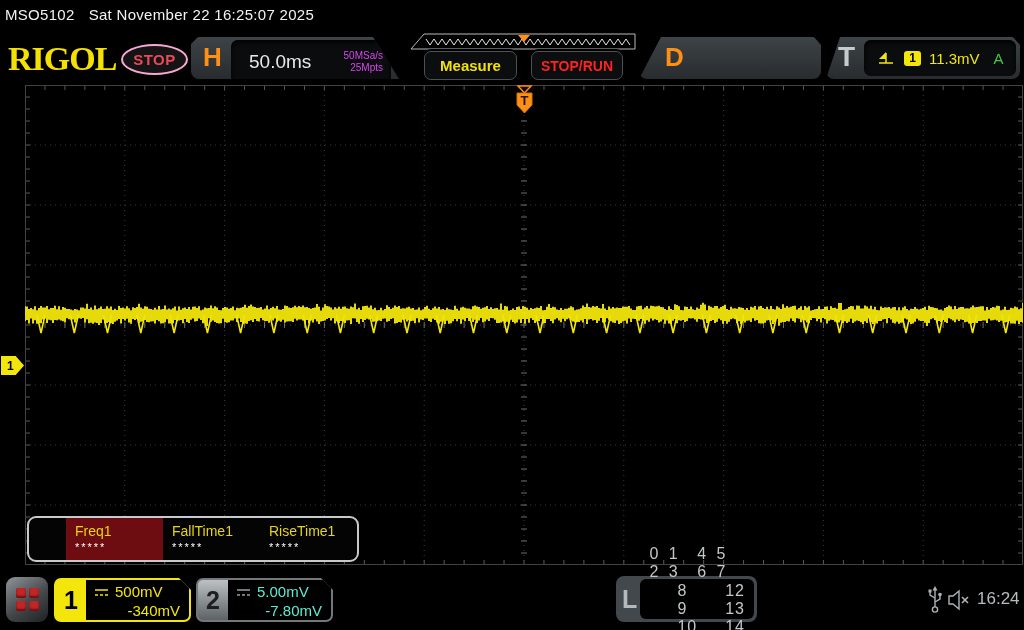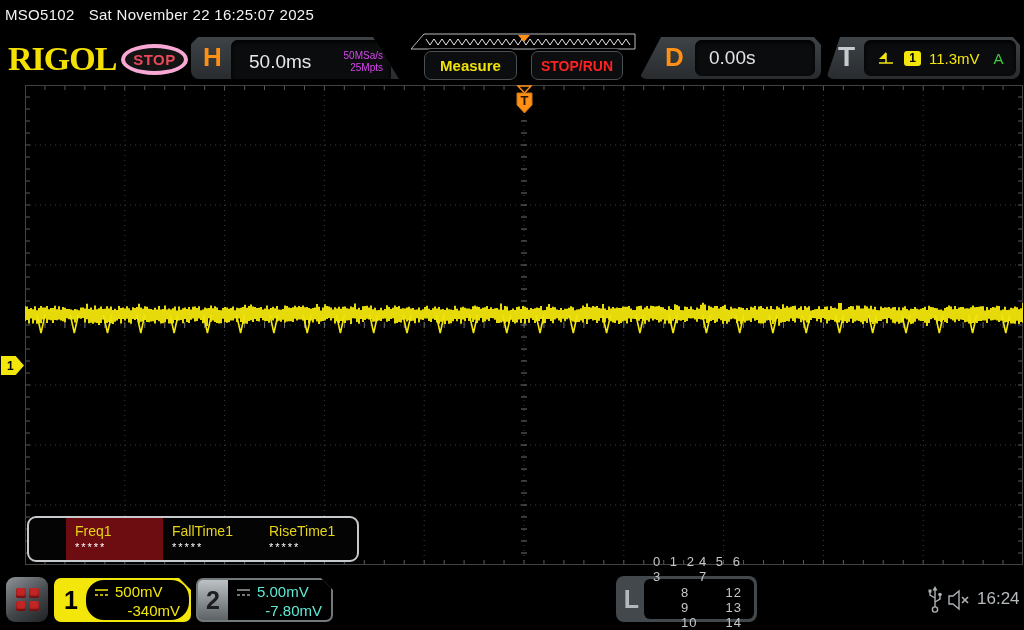--- a/index.html
+++ b/index.html
@@ -7,21 +7,21 @@
   .screen { position:relative; width:1024px; height:630px; background:#000; overflow:hidden; }
   .abs { position:absolute; }
 
   
   .title-bar { left:5px; top:6px; color:#f2f2f2; font-size:15px; letter-spacing:.3px; }
   .title-bar .model { margin-right:14px; }
 
   
   .logo { left:8px; top:40px; font-family:"Liberation Serif",serif; font-weight:bold; font-size:34px; color:#f5e003; letter-spacing:-1px; }
   .stop-badge { left:121px; top:44px; width:67px; height:31px; border-radius:50%; background:#141414;
-    border:4px solid #f9a8d4; color:#e8495b; font-weight:bold; font-size:15px; letter-spacing:.5px;
+    border:2px solid #f9a8d4; color:#e8495b; font-weight:bold; font-size:15px; letter-spacing:.5px;
     display:flex; align-items:center; justify-content:center; }
   .tb-block { background:linear-gradient(#3e4347,#282c2f); }
   .tb-letter { font-weight:bold; font-size:26px; color:#ff9015; }
   .bubble { position:absolute; background:#0a0c0d; border-radius:7px; box-shadow:inset 0 2px 4px #000; }
   .h-block { left:191px; top:37px; width:229px; height:42px; clip-path:polygon(7px 0,182px 0,208px 42px,0 42px,0 7px); border-radius:8px; }
   .h-block .tb-letter { position:absolute; left:12px; top:5px; }
   .h-bubble { left:40px; top:3px; width:160px; height:44px; display:flex; align-items:center; }
   .h-scale { color:#e8e8e8; font-size:19px; padding-left:18px; flex:1; }
   .h-acq { text-align:right; color:#d946ef; font-size:10px; line-height:1.2; padding-right:8px; }
   .delay-bar { left:410px; top:33px; width:226px; height:18px; }
@@ -62,28 +62,28 @@
   .menu-grid { display:grid; grid-template-columns:10px 10px; grid-template-rows:10px 10px; gap:3px; }
   .menu-grid span { background:#c12525; border-radius:2px; box-shadow:inset 0 -2px 2px #6d0f0f; }
   .ch-block { top:578px; width:137px; height:44px; border-radius:7px; padding:2px; display:flex;
     clip-path:polygon(0 0,calc(100% - 12px) 0,100% 12px,100% 100%,0 100%,0 0); cursor:pointer; }
   .ch1-block { left:54px; background:#f2e60b; }
   .ch2-block { left:196px; background:#73787b; }
   .ch-tab { width:30px; display:flex; align-items:center; justify-content:center; font-size:25px; font-weight:bold; }
   .ch1-block .ch-tab { color:#000; }
   .ch2-block .ch-tab { color:#1d1f21; background:linear-gradient(#bcc1c4,#5d6265); border-radius:5px 0 0 5px; }
   .ch-content { flex:1; background:#000; border-radius:0 5px 5px 0; padding:3px 9px 2px 8px; line-height:1.25; }
-  .ch1-block .ch-content { color:#f2e60b;border-radius:18px; }
+  .ch1-block .ch-content { color:#f2e60b; }
   .ch2-block .ch-content { color:#5eead4; }
   .ch-line1 { display:flex; align-items:center; gap:6px; font-size:15px; }
   .ch-line2 { font-size:15px; text-align:right; }
   .logic-block { left:616px; top:576px; width:141px; height:46px; background:#43484c; border-radius:8px; padding:3px; display:flex; cursor:pointer; }
   .logic-tab { width:25px; display:flex; align-items:center; justify-content:center; color:#b4b9bc; font-size:25px; font-weight:bold; }
   .logic-content { flex:1; background:#000; border-radius:6px; display:flex; flex-direction:column; justify-content:center; padding:0 9px; gap:1px; }
-  .logic-row { display:flex; justify-content:center; color:#c2c7ca; font-size:13px; }
+  .logic-row { display:flex; justify-content:center; color:#c2c7ca; font-size:16px; }
   .logic-row .g1 { letter-spacing:3px; }
   .logic-row .g2 { letter-spacing:1px;margin-left:28px; }
   .usb-icon { left:927px; top:586px; }
   .sound-icon { left:947px; top:589px; cursor:pointer; }
   .clock { left:977px; top:589px; color:#b6bbbe; font-size:17px; }
 </style>
 </head>
 <body>
 
 <div class="screen">
@@ -110,23 +110,20 @@
     <polygon points="14,1 225,1 225,16 1,16" fill="#000" stroke="#b9b9b9" stroke-width="1"></polygon>
     <polyline id="zigzag" points="16,6 20,12 24,6 28,12 32,6 36,12 40,6 44,12 48,6 52,12 56,6 60,12 64,6 68,12 72,6 76,12 80,6 84,12 88,6 92,12 96,6 100,12 104,6 108,12 112,6 116,12 120,6 124,12 128,6 132,12 136,6 140,12 144,6 148,12 152,6 156,12 160,6 164,12 168,6 172,12 176,6 180,12 184,6 188,12 192,6 196,12 200,6 204,12 208,6 212,12 216,6 220,12" fill="none" stroke="#e8e8e8" stroke-width="1"></polyline>
     <polygon points="108,2 120,2 114,9" fill="#ff9015"></polygon>
   </svg>
 
   <div class="abs soft-btn measure-btn">Measure</div>
   <div class="abs soft-btn stoprun-btn">STOP/RUN</div>
 
   <div class="abs tb-block d-block">
     <span class="tb-letter">D</span>
-    <div class="bubble d-bubble">
-      <span class="d-value">0.00s</span>
-    </div>
   </div>
 
   <div class="abs tb-block t-block">
     <span class="tb-letter">T</span>
     <div class="bubble t-bubble">
       <svg width="20" height="16" viewBox="0 0 20 16">
         <line x1="3" y1="13" x2="17" y2="13" stroke="#f2e60b" stroke-width="1.5"></line>
         <line x1="10" y1="13" x2="10" y2="3" stroke="#f2e60b" stroke-width="1.5"></line>
         <polygon points="10,2 3,9 10,9" fill="#f2e60b"></polygon>
       </svg>

